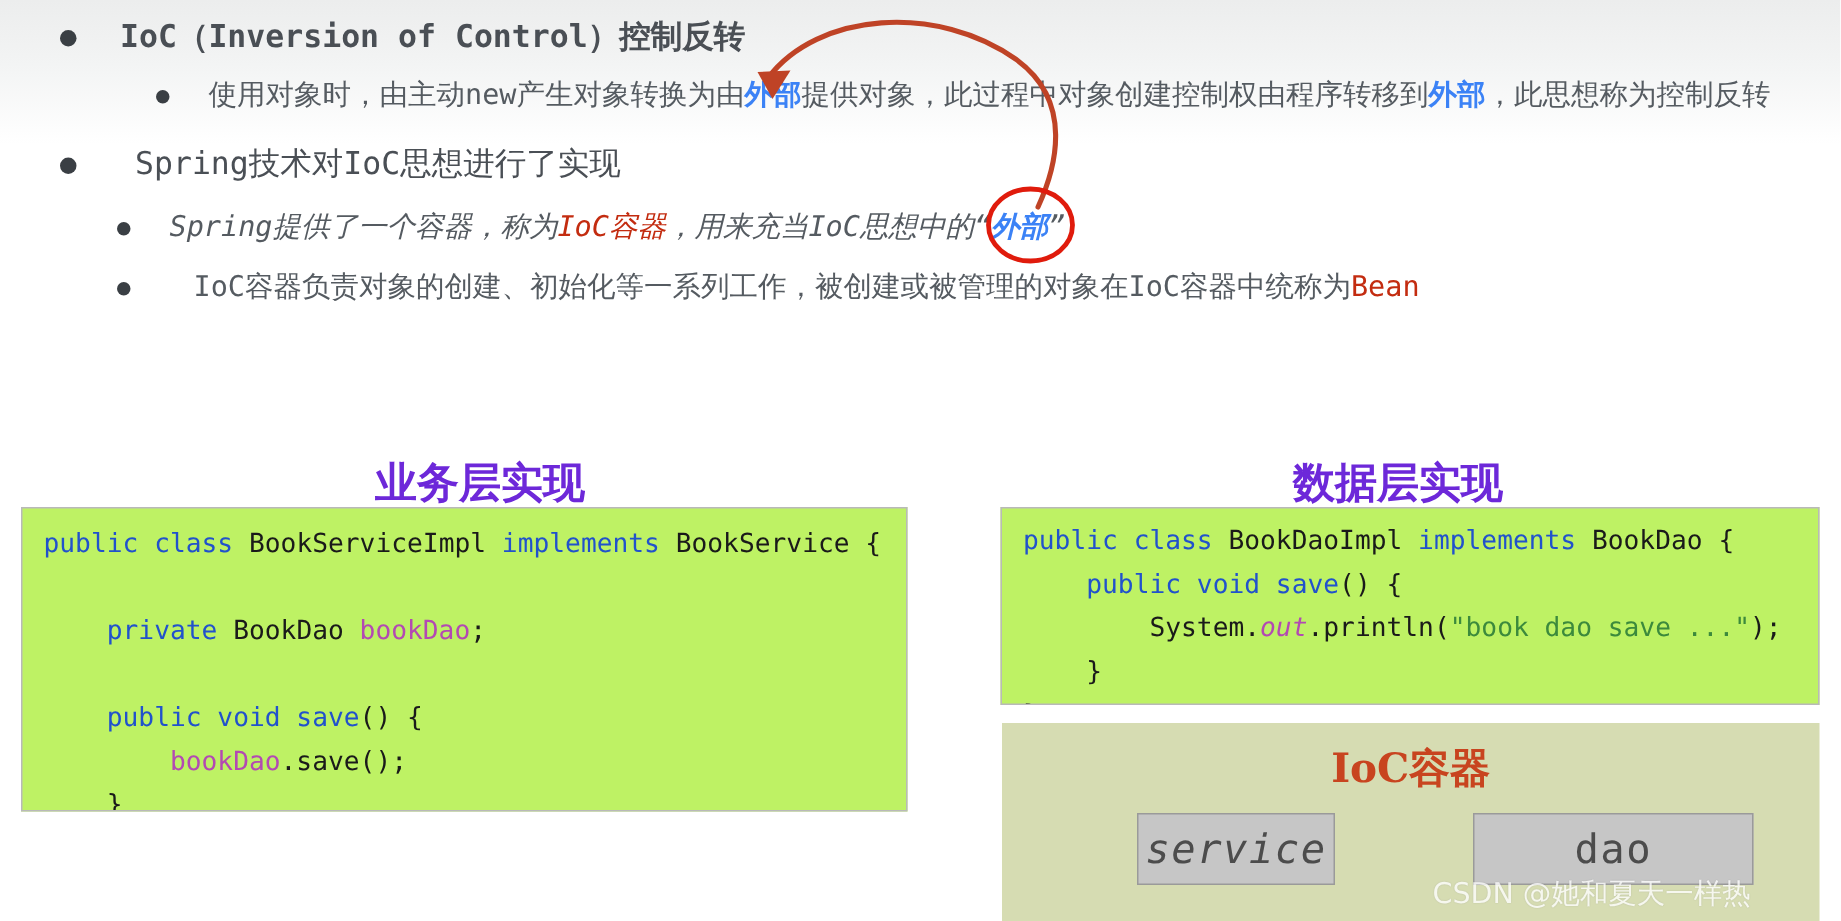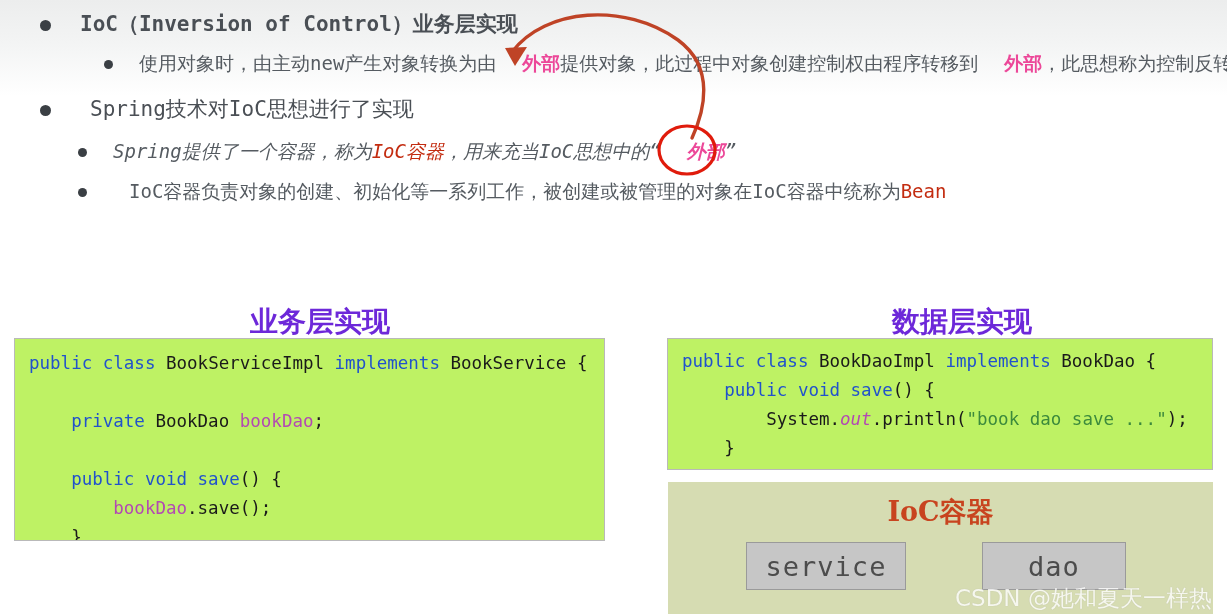--- a/index.html
+++ b/index.html
@@ -54,21 +54,21 @@
     font-family: "DejaVu Sans Mono", "Liberation Mono", monospace;
   }
   .lvl2 .b-text {
     font-size: 19px;
     line-height: 26px;
     color: #555b61;
     font-family: "DejaVu Sans Mono", "Liberation Mono", monospace;
   }
 
   .red      { color: #c32c10; }
-  .red-b    { color: #ec4899; font-weight: bold; margin-left: 26px; }
+  .red-b    { color: #3b82f6; font-weight: bold; }
 
   
   .annot {
     position: absolute;
     left: 0; top: 0;
     width: 1227px; height: 614px;
     pointer-events: none;
   }
 
   
@@ -130,38 +130,38 @@
     justify-content: center;
     font-family: "DejaVu Sans Mono", "Liberation Mono", monospace;
     font-size: 27px;
     color: #4c4c4c;
     letter-spacing: 1px;
   }
 
   
   .watermark {
     position: absolute;
-    font-size: 23px;
+    font-size: 19px;
     color: #ffffff;
     opacity: 0.78;
     font-family: "DejaVu Sans", "Liberation Sans", sans-serif;
     white-space: nowrap;
     text-shadow: 0 0 1px rgba(120,120,120,0.45);
   }
 </style>
 </head>
 <body>
 
 <div class="top-wash"></div>
 
 <div class="bullets">
 
   <div class="b-row lvl1" style="left:40px; top:10px;">
     <span class="dot lvl1"></span>
-    <span class="b-text red-b" style="margin-left:29px; font-weight:bold;">IoC（Inversion of Control）业务层实现</span>
+    <span class="b-text red-b" style="margin-left:29px; font-weight:bold;">IoC（Inversion of Control）控制反转</span>
   </div>
 
   <div class="b-row lvl2" style="left:104px; top:50px;">
     <span class="dot lvl2"></span>
     <span class="b-text" style="margin-left:26px;"><span>使用对象时，由主动new产生对象转换为由</span><span class="red-b">外部</span><span>提供对象，此过程中对象创建控制权由程序转移到</span><span class="red-b">外部</span><span>，此思想称为控制反转</span></span>
   </div>
 
   <div class="b-row lvl1" style="left:40px; top:95px;">
     <span class="dot lvl1"></span>
     <span class="b-text" style="margin-left:39px;">Spring技术对IoC思想进行了实现</span>
@@ -191,27 +191,27 @@
 
 <div class="code left" style="left:14px; top:338px; width:591px; height:203px;"><span class="kw">public</span> <span class="kw">class</span><span> BookServiceImpl </span><span class="kw">implements</span><span> BookService {</span>
 
 <span class="kw">    private</span><span> BookDao </span><span class="fld">bookDao</span><span>;</span>
 
 <span class="kw">    public</span><span class="kw"> void</span><span class="kw"> save</span><span>() {</span>
 <span class="fld">        bookDao</span><span>.save();</span>
 <span>    }</span>
 </div>
 
-<div class="sec-title" style="left:892px; top:303px;">数据层实现</div>
+<div class="sec-title" style="left:862px; top:303px;">数据层实现</div>
 
 <div class="code right" style="left:667px; top:338px; width:546px; height:132px;"><span class="kw">public</span><span class="kw"> class</span><span> BookDaoImpl </span><span class="kw">implements</span><span> BookDao {</span>
 <span class="kw">    public</span><span class="kw"> void</span><span class="kw"> save</span><span>() {</span>
 <span>        System.</span><span class="itl">out</span><span>.println(</span><span class="str">"book dao save ..."</span><span>);</span>
 <span>    }</span>
 <span>}</span></div>
 
 <div class="ioc-panel" style="left:668px; top:482px; width:545px; height:132px;">
   <div class="ioc-title">IoC容器</div>
-  <div class="bean-box" style="left:78px; top:60px; width:160px; height:48px;">service</div>
-  <div class="bean-box" style="left:314px; top:60px; width:144px; height:48px;">dao</div>
+  <div class="bean-box" style="left:90px; top:60px; width:132px; height:48px;font-style:italic;">service</div>
+  <div class="bean-box" style="left:314px; top:60px; width:187px; height:48px;">dao</div>
 </div>
 
 <div class="watermark" style="left:955px; top:583px;">CSDN @她和夏天一样热</div>
 
 </body></html>

